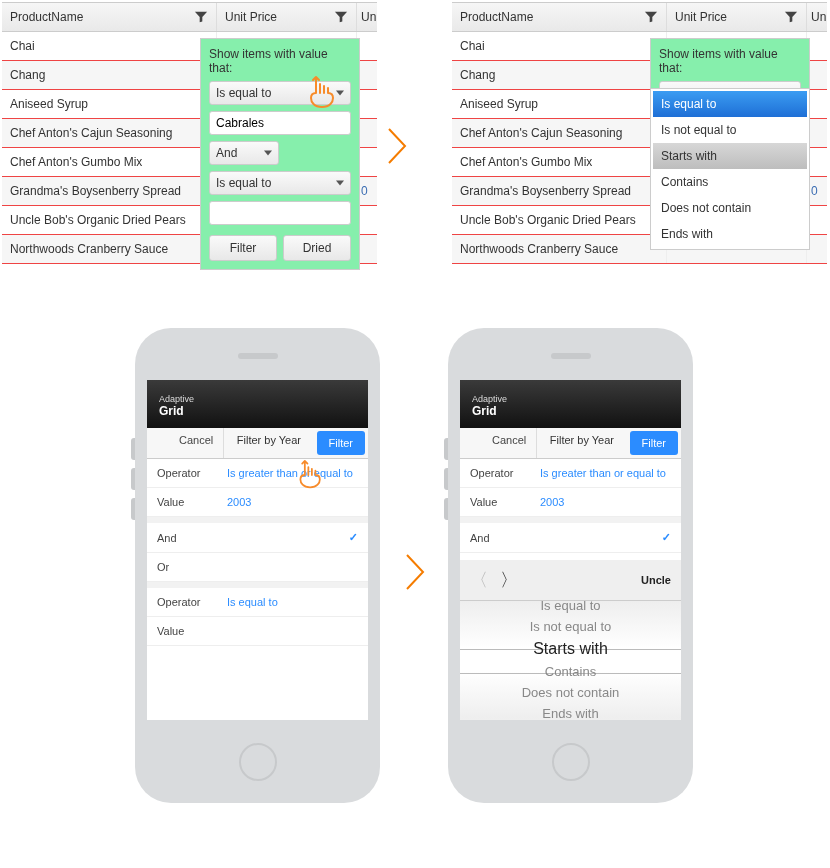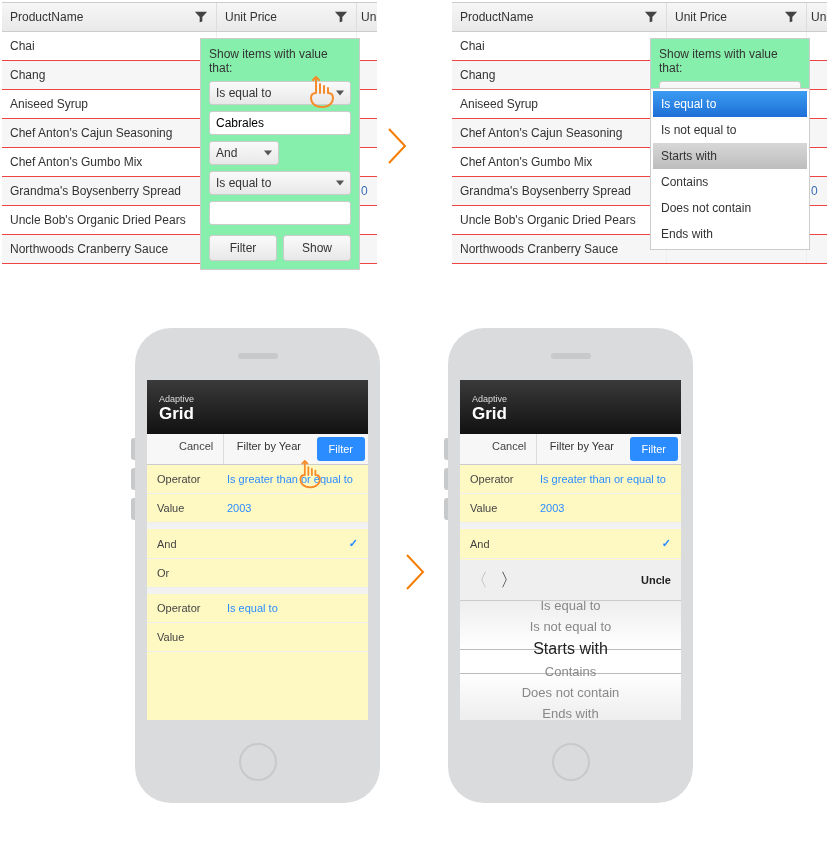--- a/index.html
+++ b/index.html
@@ -45,24 +45,24 @@
 
   
   .cursor { position:absolute; color:#f78b2a; }
   .cursor svg { display:block; }
 
   
   .phone { position:absolute; width:245px; height:475px; background:#d9dbdd; border-radius:36px; }
   .phone::before { content:""; position:absolute; top:25px; left:50%; transform:translateX(-50%); width:40px; height:6px; background:#c7c9cb; border-radius:4px; }
   .phone::after { content:""; position:absolute; bottom:22px; left:50%; transform:translateX(-50%); width:34px; height:34px; border:2px solid #c7c9cb; border-radius:50%; }
   .phone .sidebumps { position:absolute; left:-4px; top:110px; width:4px; height:22px; background:#c7c9cb; border-radius:3px 0 0 3px; box-shadow:0 30px 0 #c7c9cb, 0 60px 0 #c7c9cb; }
-  .screen { position:absolute; top:52px; left:12px; right:12px; height:340px; background:#fef9c3; font-size:11px; }
+  .screen { position:absolute; top:52px; left:12px; right:12px; height:340px; background:#ffffff; font-size:11px; }
   .appheader { background:linear-gradient(#3a3a3a,#111); color:#fff; padding:14px 12px 10px; }
   .appheader .small { font-size:9px; color:#ddd; }
-  .appheader .big { font-size:17px; font-weight:bold; }
+  .appheader .big { font-size:12px; font-weight:bold; }
   .tbar { display:flex; align-items:stretch; border-bottom:1px solid #ccc; background:#f7f7f7; }
   .tbar .tbtn { padding:6px 10px; border-right:1px solid #ddd; color:#444;margin-left:22px; }
   .tbar .tgrow { flex:1; text-align:center; padding:6px 0; color:#333; }
   .tbar .tprimary { padding:6px 12px; background:#2b8cff; color:#fff; border-radius:3px; margin:3px; }
   .krow { display:flex; padding:8px 10px; border-bottom:1px solid #eee; align-items:center; }
   .krow .klabel { width:70px; color:#444; }
   .krow .kval { color:#2b8cff; }
   .krow.check::after { content:"✓"; margin-left:auto; color:#2b8cff; font-weight:bold; }
   .clearbar { margin:10px 8px; padding:8px; text-align:center; color:#fff; border-radius:4px; background:linear-gradient(#ff4b4b,#c51818); border:1px solid #b01010; }
 
@@ -149,21 +149,21 @@
 
   <div class="fmenu" style="left:200px; top:38px;">
     <div class="fmenu-title">Show items with value that:</div>
     <div class="fselect"><span>Is equal to</span><span class="caret"></span></div>
     <input class="finput" value="Cabrales" style="">
     <div class="fselect narrow"><span>And</span><span class="caret"></span></div>
     <div class="fselect"><span>Is equal to</span><span class="caret"></span></div>
     <input class="finput" value="" style="">
     <div class="fbtnrow">
       <div class="fbtn">Filter</div>
-      <div class="fbtn">Show</div>
+      <div class="fbtn">Dried</div>
     </div>
   </div>
 
   <div class="cursor" style="left:306px; top:73px;">
     <svg width="34" height="40" viewBox="0 0 34 40" fill="none" stroke="#f78b2a" stroke-width="2" stroke-linecap="round" stroke-linejoin="round">
         <path d="M10 4v16M10 20c-3 0-5 2-5 5 0 4 3 9 11 9s11-5 11-9c0-3-2-5-5-5M10 4l-3 3M10 4l3 3M14 11v9M18 13v7M22 15v5"></path>
       </svg>
   </div>
 
   <div class="chevron" style="left:386px; top:126px;">

